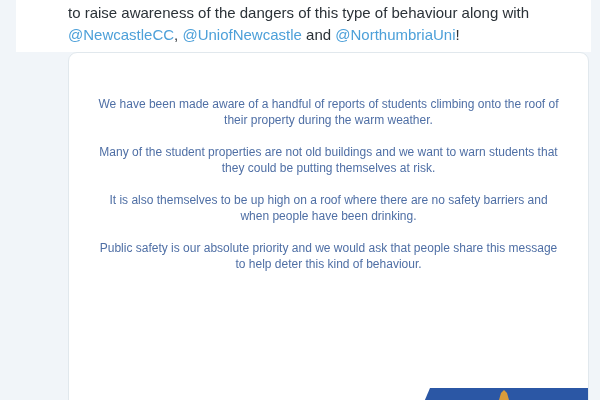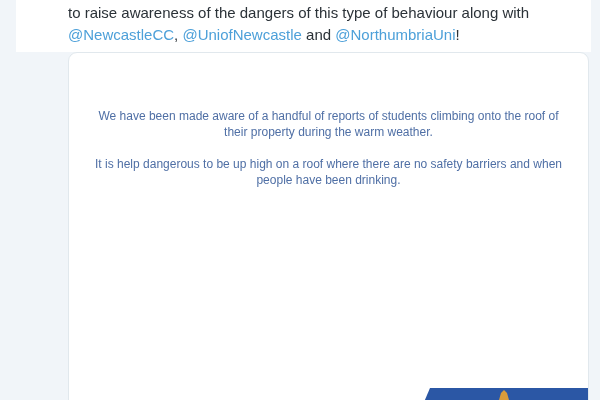--- a/index.html
+++ b/index.html
@@ -46,21 +46,21 @@
   }
 
   .card-content {
     padding: 43px 22px 0 22px;
     text-align: center;
     color: #4f6fa5;
     font-size: 12px;
     line-height: 16px;
   }
   .card-content p {
-    margin: 12px auto 16px auto;
+    margin: 0 auto 16px auto;
     max-width: 468px;
   }
 
   
   .banner {
     position: absolute;
     left: 344px; top: 335px;
     width: 175px; height: 40px;
     background: #2b57a5;
     clip-path: polygon(17px 0, 100% 0, 100% 100%, 0 100%);
@@ -79,18 +79,20 @@
 <div class="tweet-band"></div>
 
 <div class="tweet-text">
   <span>to raise awareness of the dangers of this type of behaviour along with</span>
   <span class="mention">@NewcastleCC</span><span>, </span><span class="mention">@UniofNewcastle</span><span> and </span><span class="mention">@NorthumbriaUni</span><span>!</span>
 </div>
 
 <div class="card">
   <div class="card-content">
     <p>We have been made aware of a handful of reports of students climbing onto the roof of their property during the warm weather.</p>
-    <p>It is help dangerous to be up high on a roof where there are no safety barriers and when people have been drinking.</p>
+    <p>Many of the student properties are not old buildings and we want to warn students that they could be putting themselves at risk.</p>
+    <p>It is also themselves to be up high on a roof where there are no safety barriers and when people have been drinking.</p>
+    <p>Public safety is our absolute priority and we would ask that people share this message to help deter this kind of behaviour.</p>
   </div>
   <div class="banner">
     <div class="crest"></div>
   </div>
 </div>
 
 </body></html>

